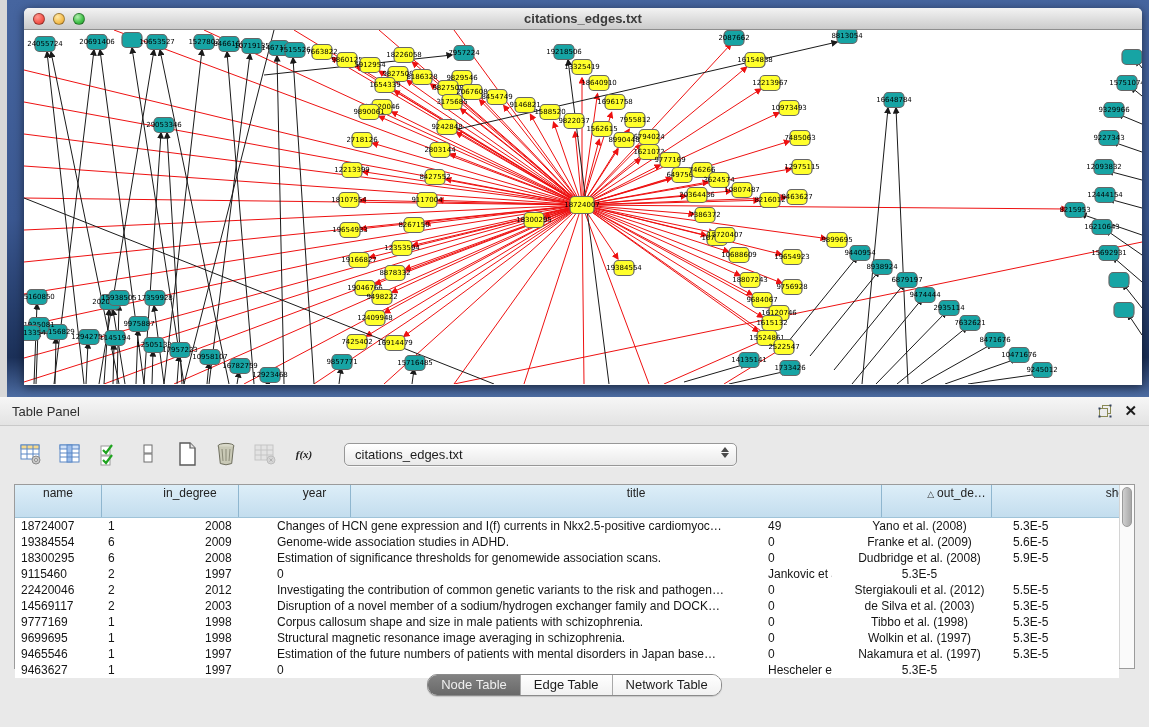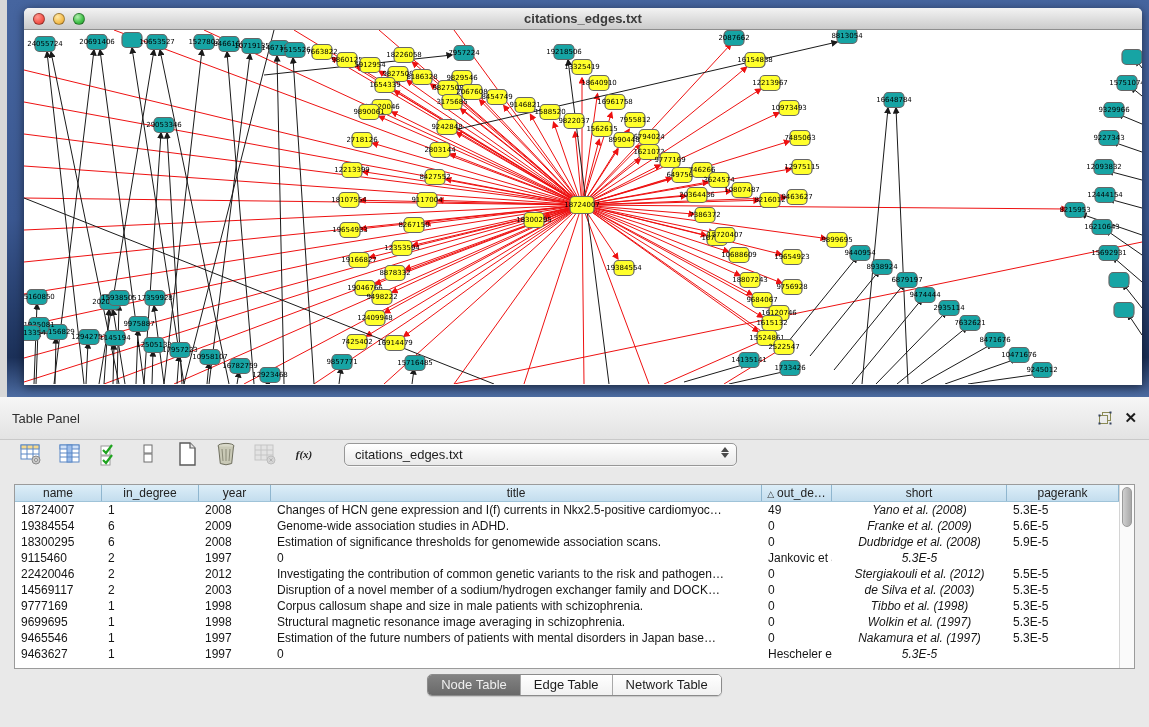--- a/index.html
+++ b/index.html
@@ -36,21 +36,21 @@
   }
   .net-canvas { position:relative; width:1118px; height:354px; background:#ffffff; overflow:hidden; }
   .net-canvas svg { position:absolute; left:0; top:0; }
 
   
   .table-panel {
     position:absolute; left:0; top:397px; width:1149px; height:330px;
     background:#e9e9e9;
   }
   .panel-header {
-    height:43px; display:flex; align-items:center; padding:0 12px;
+    height:29px; display:flex; align-items:center; padding:0 12px;
     background:linear-gradient(#f6f6f6,#e3e3e3); border-bottom:1px solid #c9c9c9;
   }
   .panel-title { font-size:13px; color:#2e2e2e; }
   .panel-header-actions { margin-left:auto; display:flex; align-items:center; gap:12px; }
   .float-btn svg { display:block; }
   .close-btn { font-size:15px; font-weight:bold; color:#1c1c1c; line-height:14px; cursor:default; }
 
   .toolbar {
     position:absolute; top:41px; left:0; right:0; height:32px;
     display:flex; align-items:center; padding-left:18px; gap:13px;
@@ -68,43 +68,44 @@
   .combo-arrows .up    { width:0;height:0;border-left:4px solid transparent;border-right:4px solid transparent;border-bottom:5px solid #4a4a4a; }
   .combo-arrows .down  { width:0;height:0;border-left:4px solid transparent;border-right:4px solid transparent;border-top:5px solid #4a4a4a; }
 
   .table-box {
     position:absolute; left:14px; top:87px; width:1121px; height:185px;
     background:#fff; border:1px solid #9b9b9b; display:flex;
   }
   .table-main { width:1104px; }
   .thead-row, .trow { display:grid; grid-template-columns:87px 97px 72px 491px 70px 175px 112px; }
   .thead-row {
-    height:17px; background:linear-gradient(#ddeef8,#c3ddee);
+    height:33px; background:linear-gradient(#ddeef8,#c3ddee);
     border-bottom:1px solid #9fc3d8;
+    gap:40px;
   }
   .hcell {
     font-size:12px; color:#222; text-align:center; line-height:16px;
     border-right:1px solid #8fb6cf; overflow:hidden; white-space:nowrap;
   }
   .hcell .sort-tri { font-size:9px; color:#333; margin-right:3px; }
   .trow { height:16px; background:#fff; }
   .tcell {
     font-size:12px; color:#151515; line-height:16px; padding-left:6px;
     overflow:hidden; white-space:nowrap;
   }
-  .trow .tcell:nth-child(6) { text-align:center; padding-left:0;font-style:italic; }
+  .trow .tcell:nth-child(6) { text-align:center; padding-left:0; }
   .vscroll { width:15px; background:#fafafa; border-left:1px solid #d4d4d4; position:relative; }
   .vthumb {
     position:absolute; left:2px; top:2px; width:10px; height:40px; border-radius:5px;
     background:linear-gradient(90deg,#cfcfcf,#a8a8a8); border:1px solid #9a9a9a;
   }
 
   .tabbar { position:absolute; top:277px; left:0; width:100%; display:flex; justify-content:center; }
   .segmented {
-    display:flex; border:1px solid #8b8b8b; border-radius:5px; overflow:hidden;
+    display:flex; border:1px solid #8b8b8b; border-radius:10px; overflow:hidden;
     background:#fff; box-shadow:0 1px 1px rgba(0,0,0,.15);
   }
   .segment {
     padding:2px 13px 3px; font-size:13px; color:#1d1d1d; border-right:1px solid #a8a8a8;
     background:linear-gradient(#ffffff,#f1f1f1);
   }
   .segment:last-child { border-right:0; }
   .segment.active { background:linear-gradient(#828282,#696969); color:#efefef; }
 
   .statusbar {

